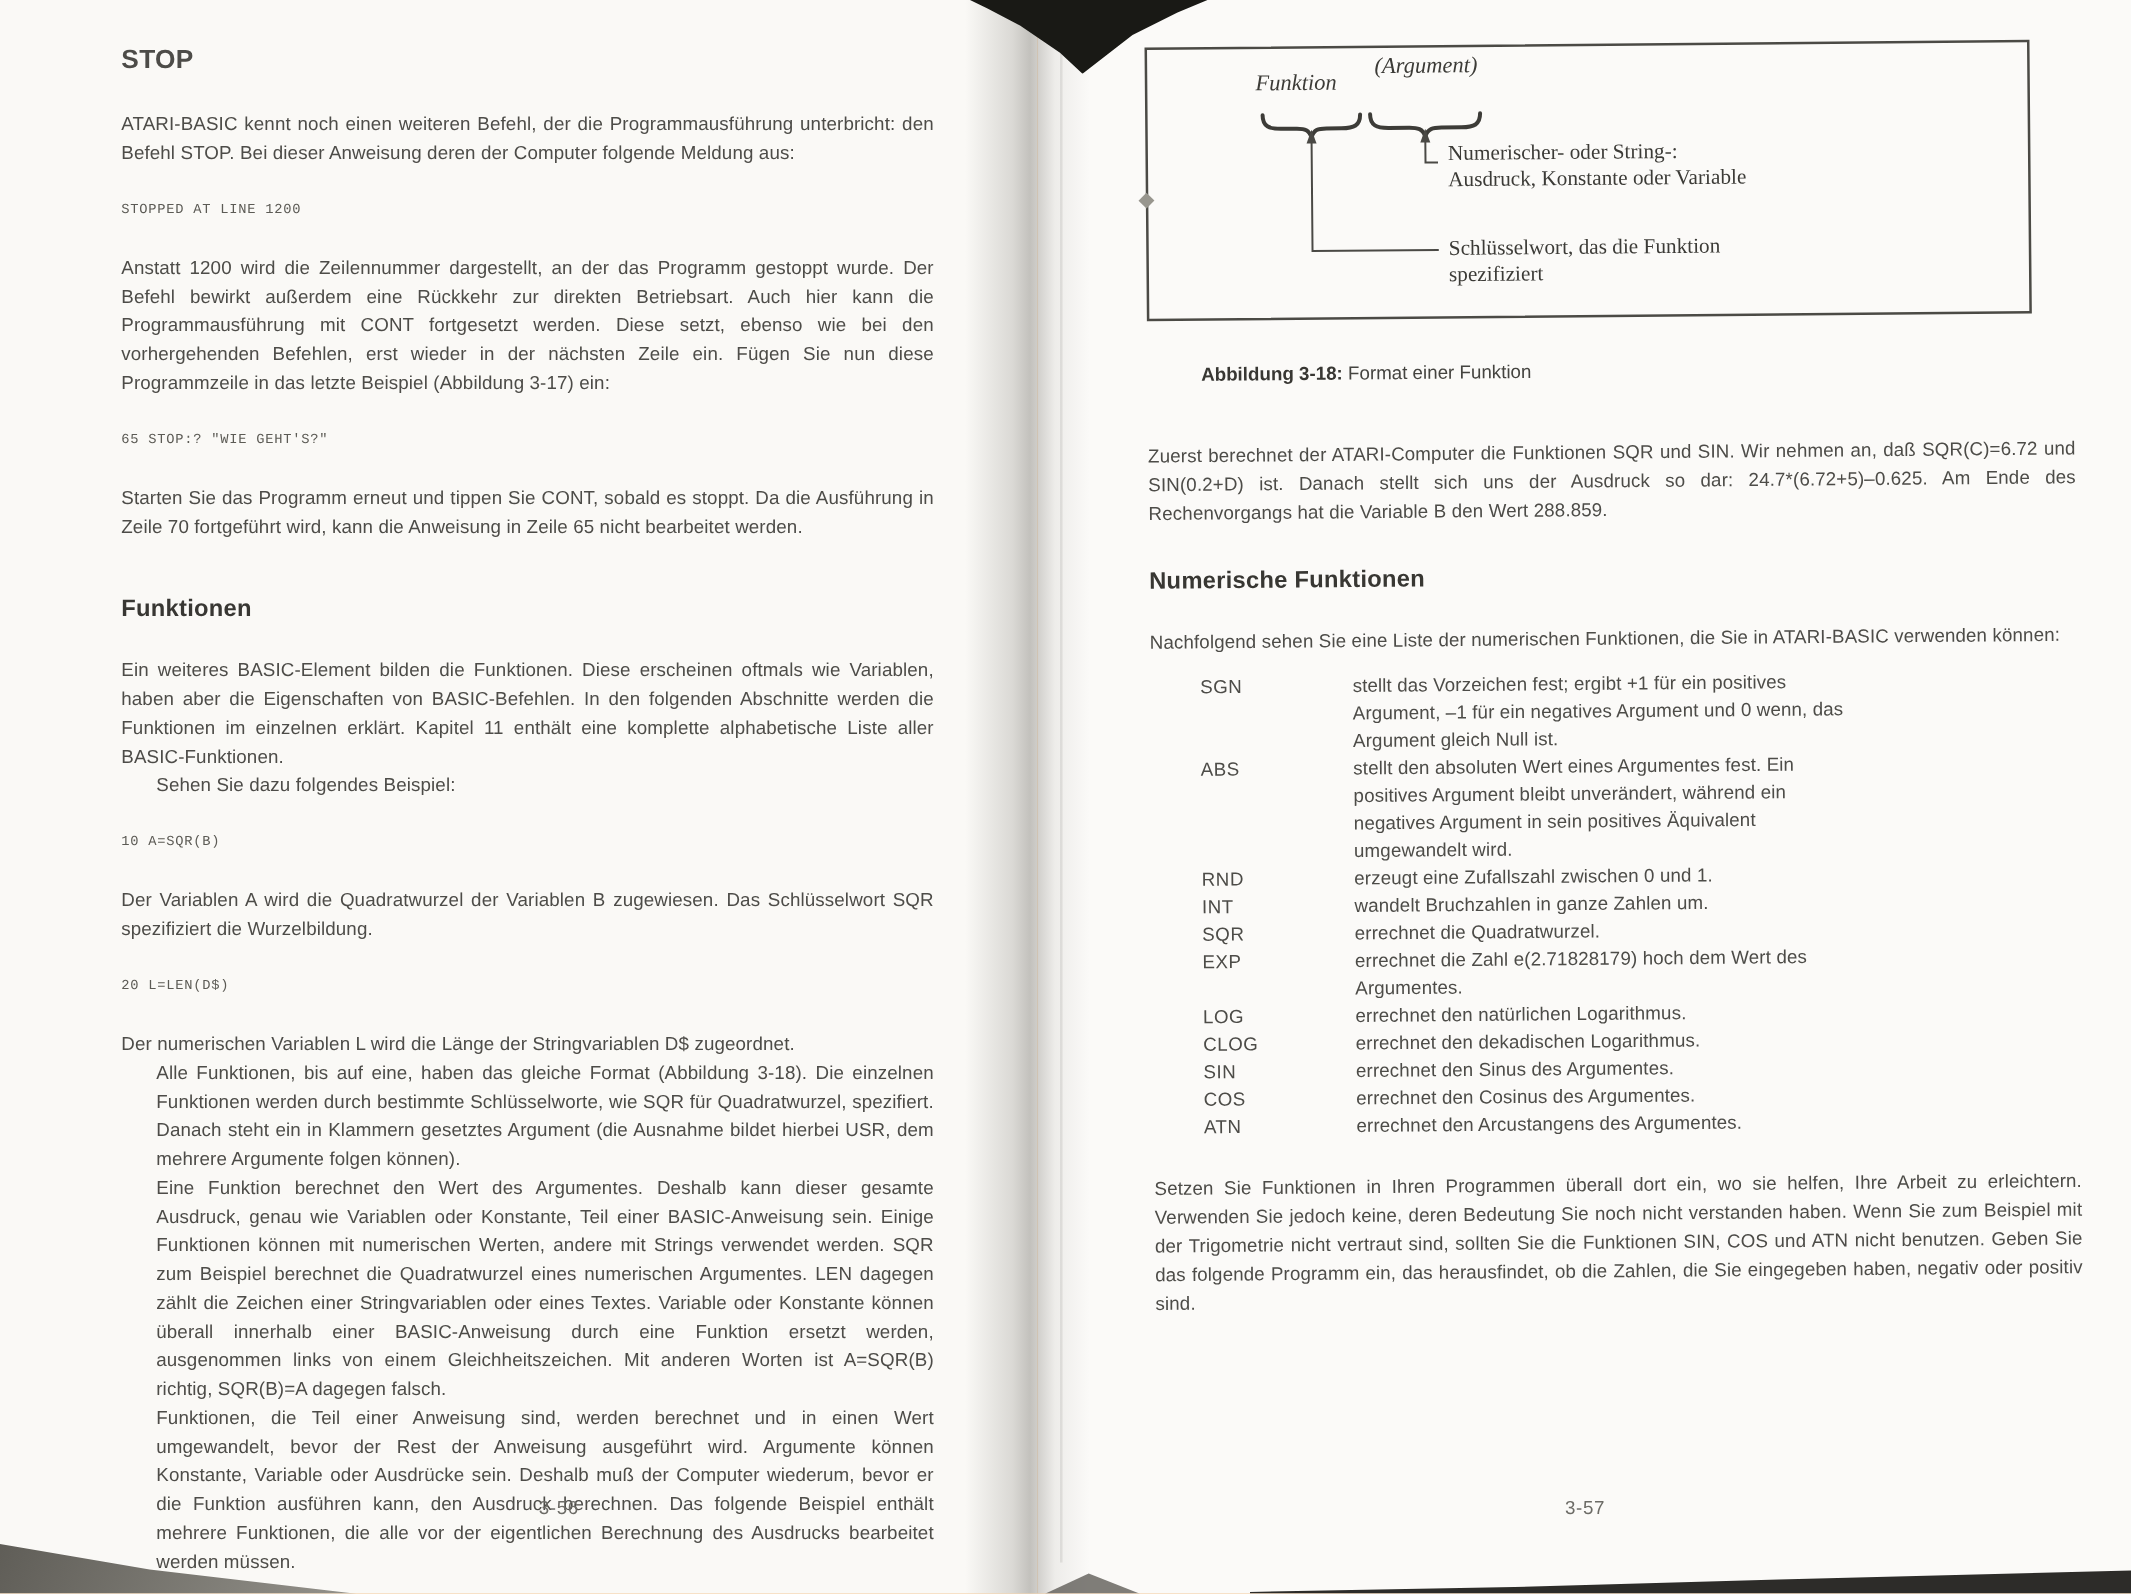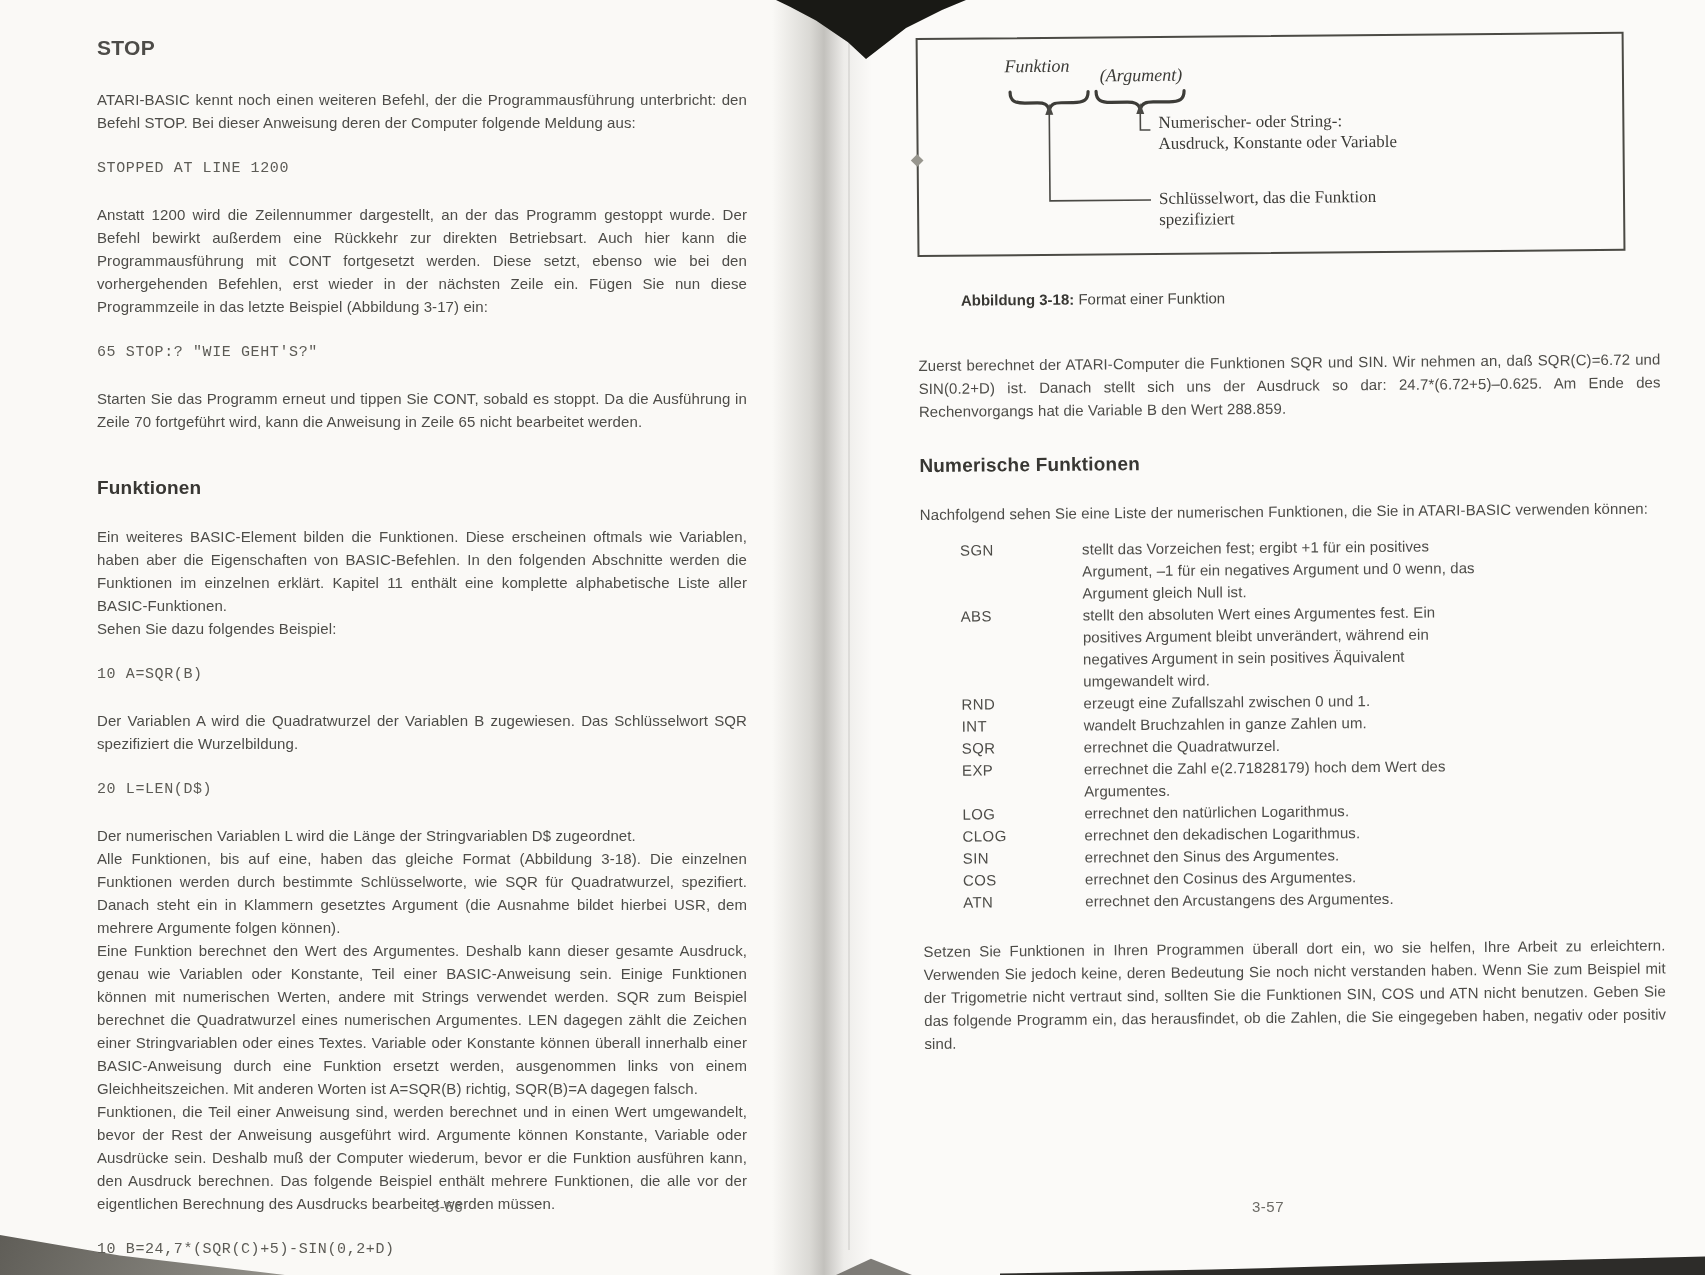--- a/index.html
+++ b/index.html
@@ -21,33 +21,33 @@
   .wedge-gutter-bottom{position:absolute;left:836px;top:1256px;width:76px;height:19px;background:#55534d;opacity:.75;
     clip-path:polygon(0% 100%,46% 15%,100% 100%);}
   
   .col{position:absolute;font-size:15px;line-height:23px;}
   .col-left{left:97px;top:36px;width:650px;}
   .col-right{left:920px;top:30px;width:742px;transform:rotate(-0.5deg);transform-origin:0 50%;}
   h1.hd{font-size:21px;line-height:24px;margin:0 0 28px 0;color:#38373
 3;letter-spacing:.3px;}
   h2.hd{font-size:19px;line-height:22px;margin:44px 0 26px 0;color:#383733;letter-spacing:.2px;}
   .para{margin:0;text-align:justify;letter-spacing:.1px;}
-  .para+.para{margin-top:0;}
-  .codeline{font-family:"Liberation Mono",monospace;font-size:15px;letter-spacing:.6px;
+  .para+.para{margin-top:0;margin-left:28px;}
+  .codeline{font-family:"Liberation Mono",monospace;font-size:11px;letter-spacing:.6px;
             color:#5c5b55;margin:23px 0;white-space:pre;}
   .pagenum{position:absolute;width:90px;text-align:center;font-size:15px;color:#6c6b66;letter-spacing:.5px;}
   .pagenum-left{left:402px;top:1198px;}
   .pagenum-right{left:1223px;top:1198px;}
   
   .figure-box{position:relative;width:704px;height:215px;border:2px solid #4b4a45;margin:8px 0 0 0;
               background:#fbfaf8;}
   .fig-word{position:absolute;font-family:"Liberation Serif",serif;font-style:italic;font-size:18px;
             color:#3c3b37;text-align:center;}
   .fig-word-funktion{left:72px;top:16px;width:94px;}
-  .fig-word-argument{left:166px;top:26px;width:114px;}
+  .fig-word-argument{left:166px;top:3px;width:114px;}
   .fig-label{position:absolute;left:240px;font-family:"Liberation Serif",serif;font-size:17px;
              line-height:21px;color:#3c3b37;}
   .fig-label-1{top:74px;}
   .fig-label-2{top:150px;}
   .fig-svg{position:absolute;left:0;top:0;}
   .fig-diamond{position:absolute;left:-6px;top:116px;width:9px;height:9px;background:#98968e;
                transform:rotate(45deg);}
   .fig-caption{margin-top:32px;font-size:15px;color:#454440;}
   .fig-caption b{color:#383733;margin-left:43px;}
   

